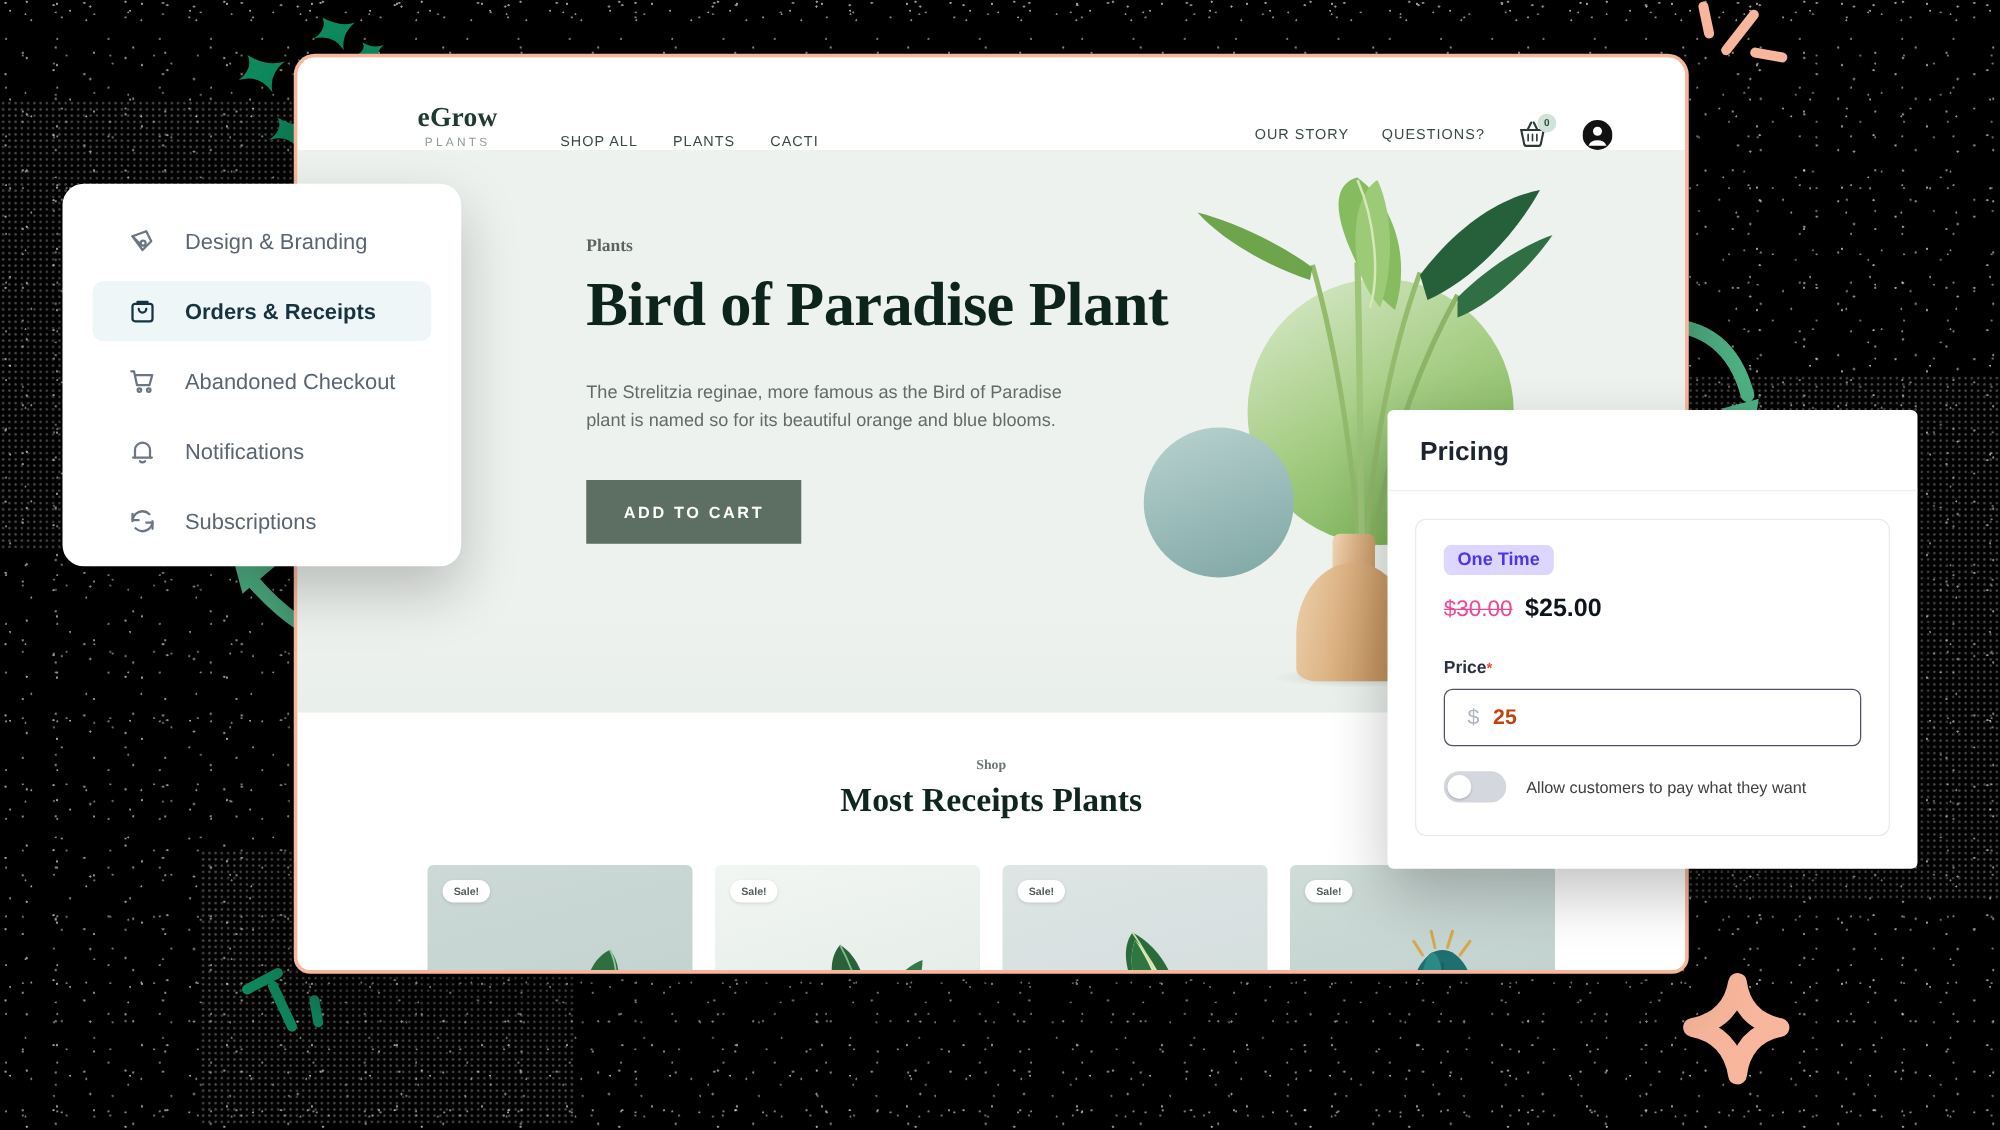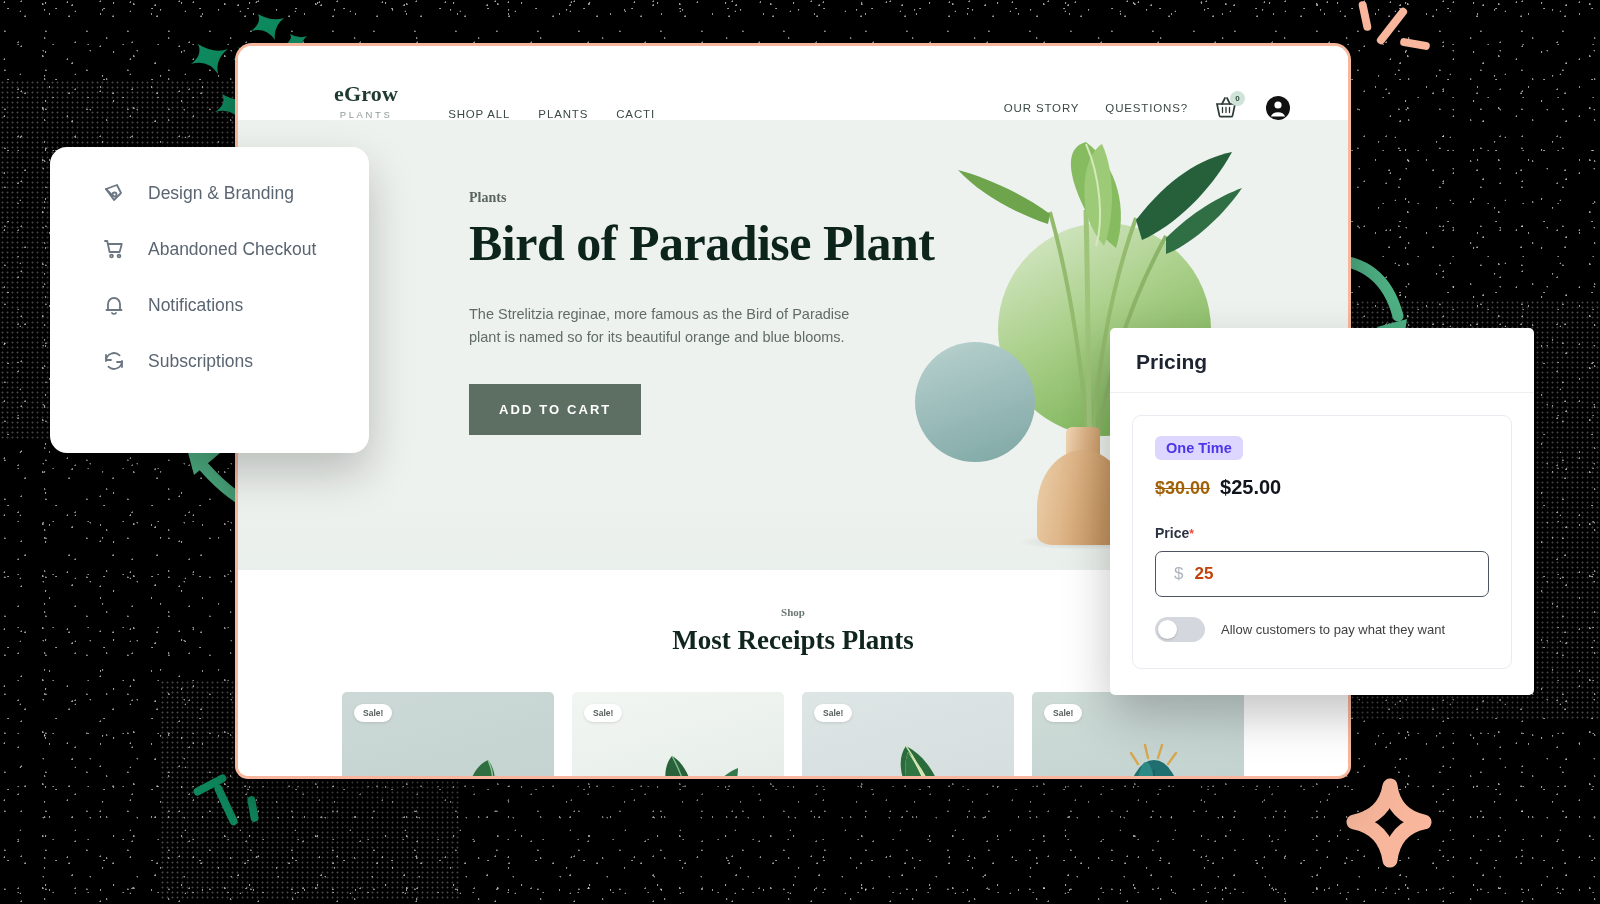--- a/index.html
+++ b/index.html
@@ -198,21 +198,21 @@
   }
   .pr-title { font-size:21px; font-weight:700; color:#1d2330; }
   .pr-body { padding:22px; }
   .pr-box { border:1px solid #e9ebf0; border-radius:9px; padding:20px 22px 26px; }
   .badge-onetime {
     display:inline-block; background:#ddd6fe; color:#4d35e8;
     font-size:14.5px; font-weight:600; padding:4px 11px; border-radius:6px;
   }
   .price-row { margin-top:16px; display:flex; align-items:baseline; gap:10px; }
   .price-old {
-    font-size:18px; color:#a16207; text-decoration:line-through; font-weight:700;
+    font-size:18px; color:#ec4899; text-decoration:line-through; font-weight:400;
   }
   .price-new { font-size:20px; color:#10141d; font-weight:700; }
   .pr-label { margin-top:26px; font-size:14px; font-weight:700; color:#2b3240; }
   .pr-label .req { color:#f0483c; font-size:12px; }
   .pr-input {
     margin-top:10px; height:46px; border:1.6px solid #4d5360; border-radius:7px;
     display:flex; align-items:center; padding:0 18px; gap:11px; background:#fff;
   }
   .pr-dollar { font-size:17px; color:#aeb4c0; }
   .pr-value {
@@ -390,20 +390,28 @@
 
   <div class="sb-item">
     <svg class="sb-icon" viewBox="0 0 24 24" fill="none" stroke="#6b7682" stroke-width="1.8" stroke-linecap="round" stroke-linejoin="round">
       <path d="M12 19 L19 12 L15 4 L4 8 Z"></path>
       <path d="M4 8 L11 15"></path>
       <circle cx="12.5" cy="13.5" r="2"></circle>
     </svg>
     <span class="sb-label">Design &amp; Branding</span>
   </div>
 
+  <div class="sb-item active">
+    <svg class="sb-icon" viewBox="0 0 24 24" fill="none" stroke="#16333f" stroke-width="1.8" stroke-linecap="round" stroke-linejoin="round">
+      <rect x="4" y="6" width="16" height="14" rx="2"></rect>
+      <path d="M8 6 V4.5 h8 V6"></path>
+      <path d="M9 10 a3 3 0 0 0 6 0"></path>
+    </svg>
+    <span class="sb-label">Orders &amp; Receipts</span>
+  </div>
 
   <div class="sb-item">
     <svg class="sb-icon" viewBox="0 0 24 24" fill="none" stroke="#6b7682" stroke-width="1.8" stroke-linecap="round" stroke-linejoin="round">
       <path d="M3 4 h2.2 l2.4 11 h10 l2.2 -8 H6.2"></path>
       <circle cx="9.5" cy="19" r="1.4"></circle>
       <circle cx="17" cy="19" r="1.4"></circle>
     </svg>
     <span class="sb-label">Abandoned Checkout</span>
   </div>
 

